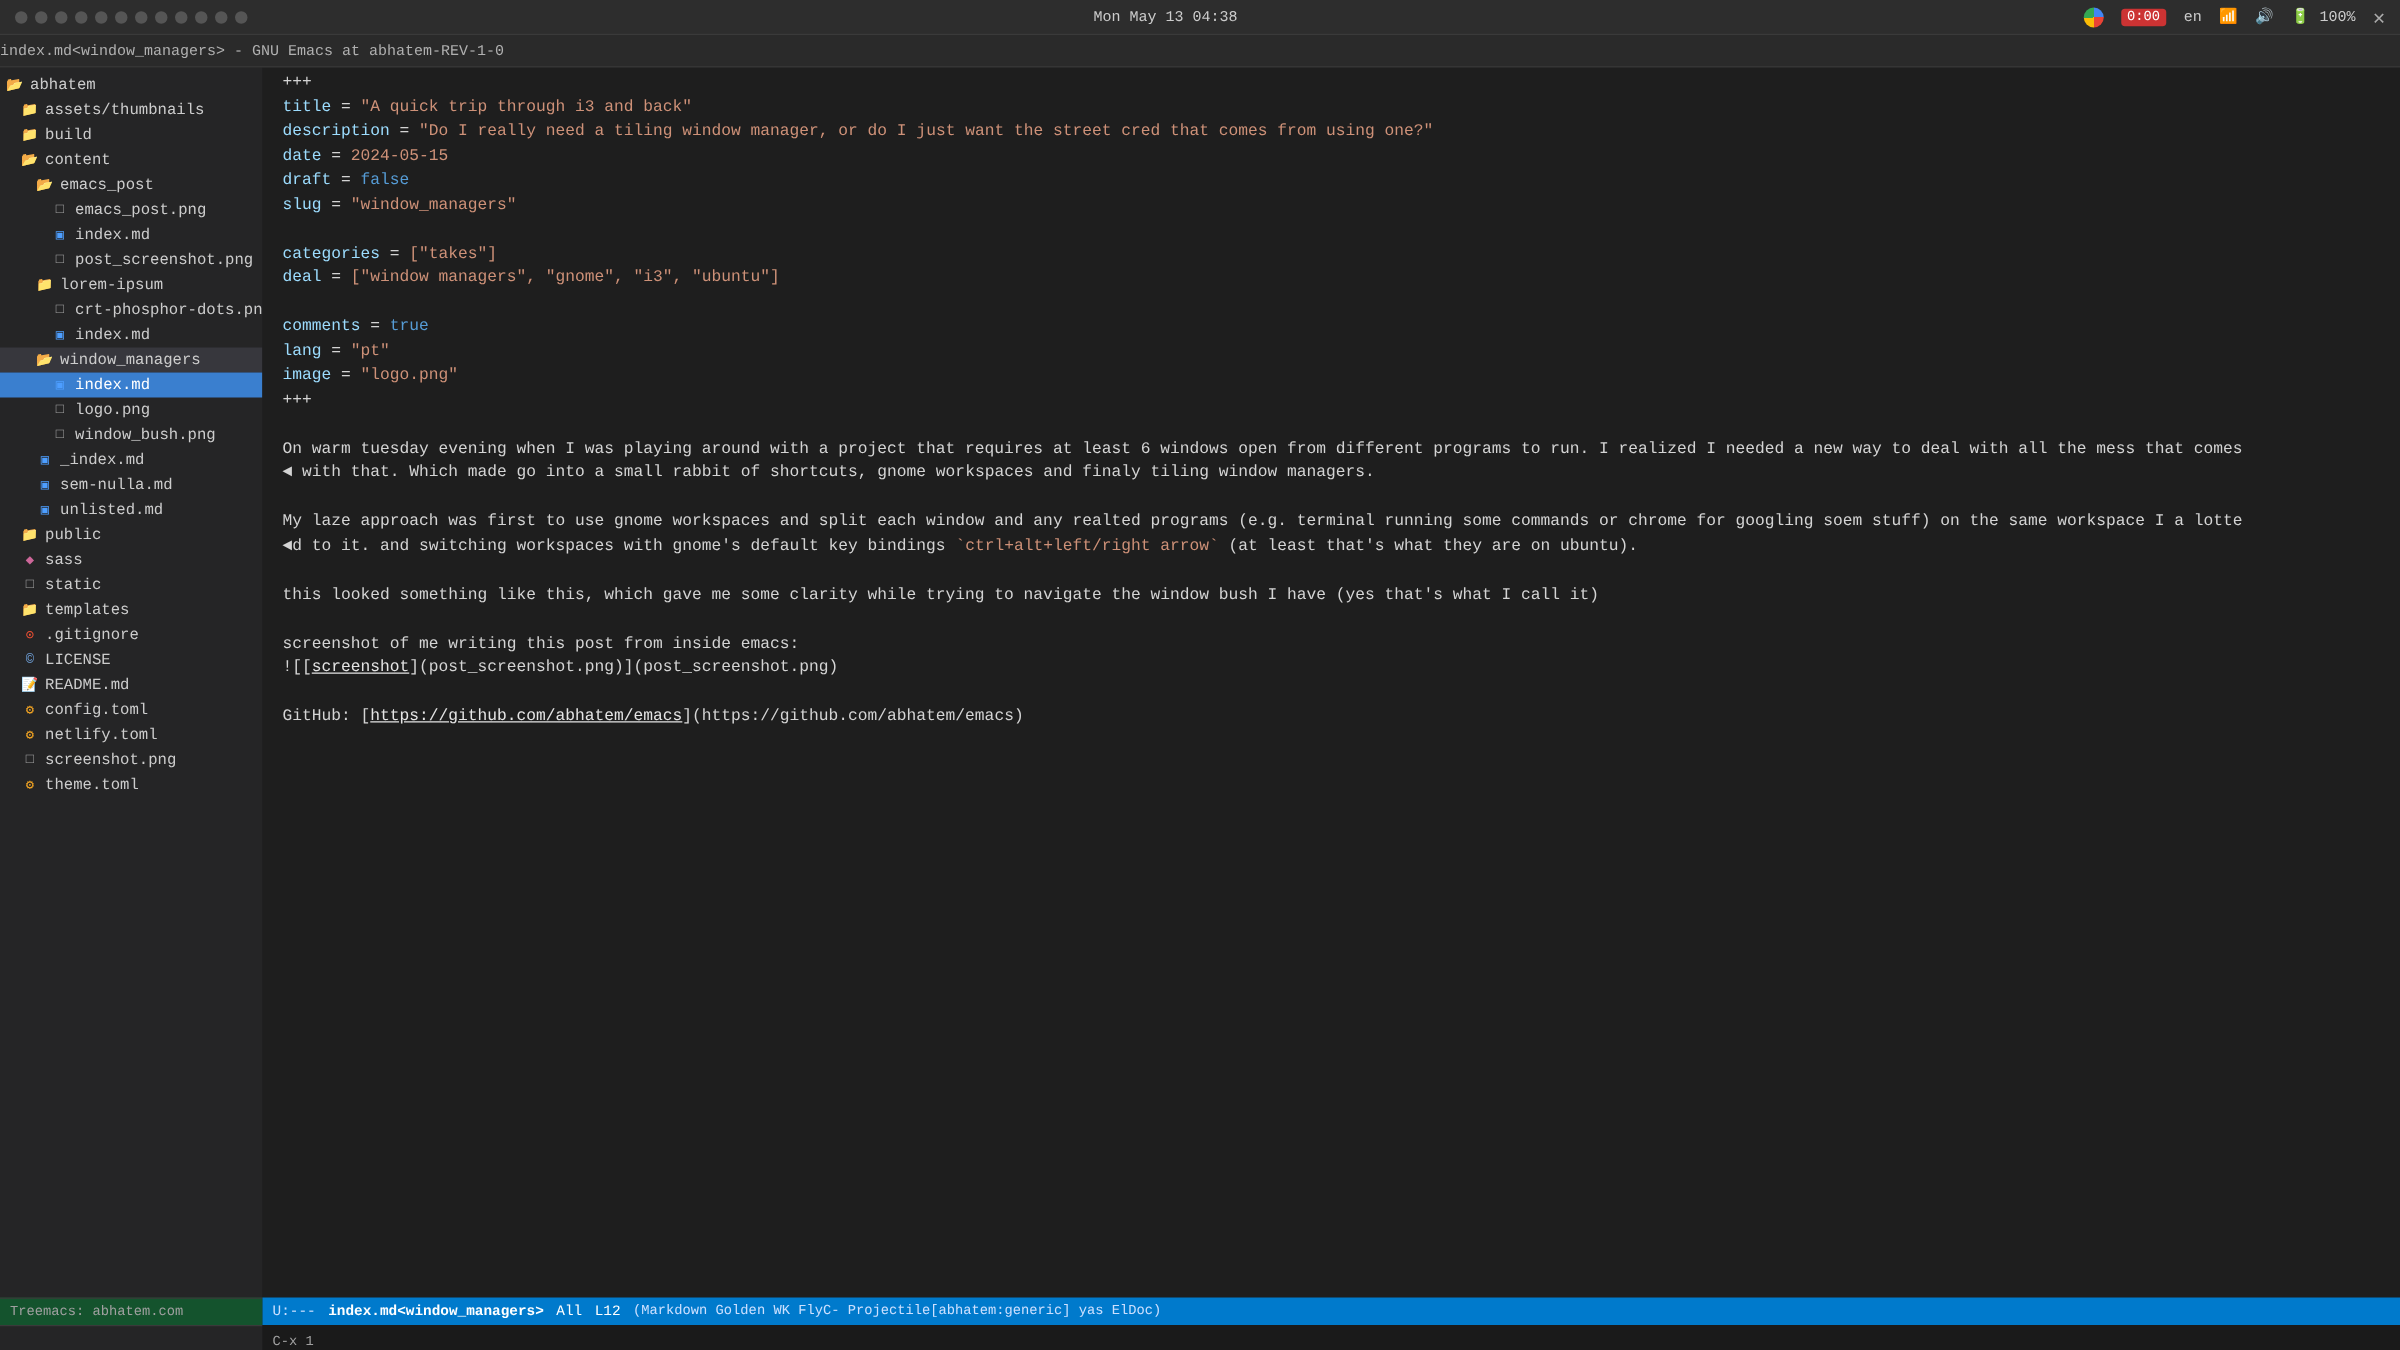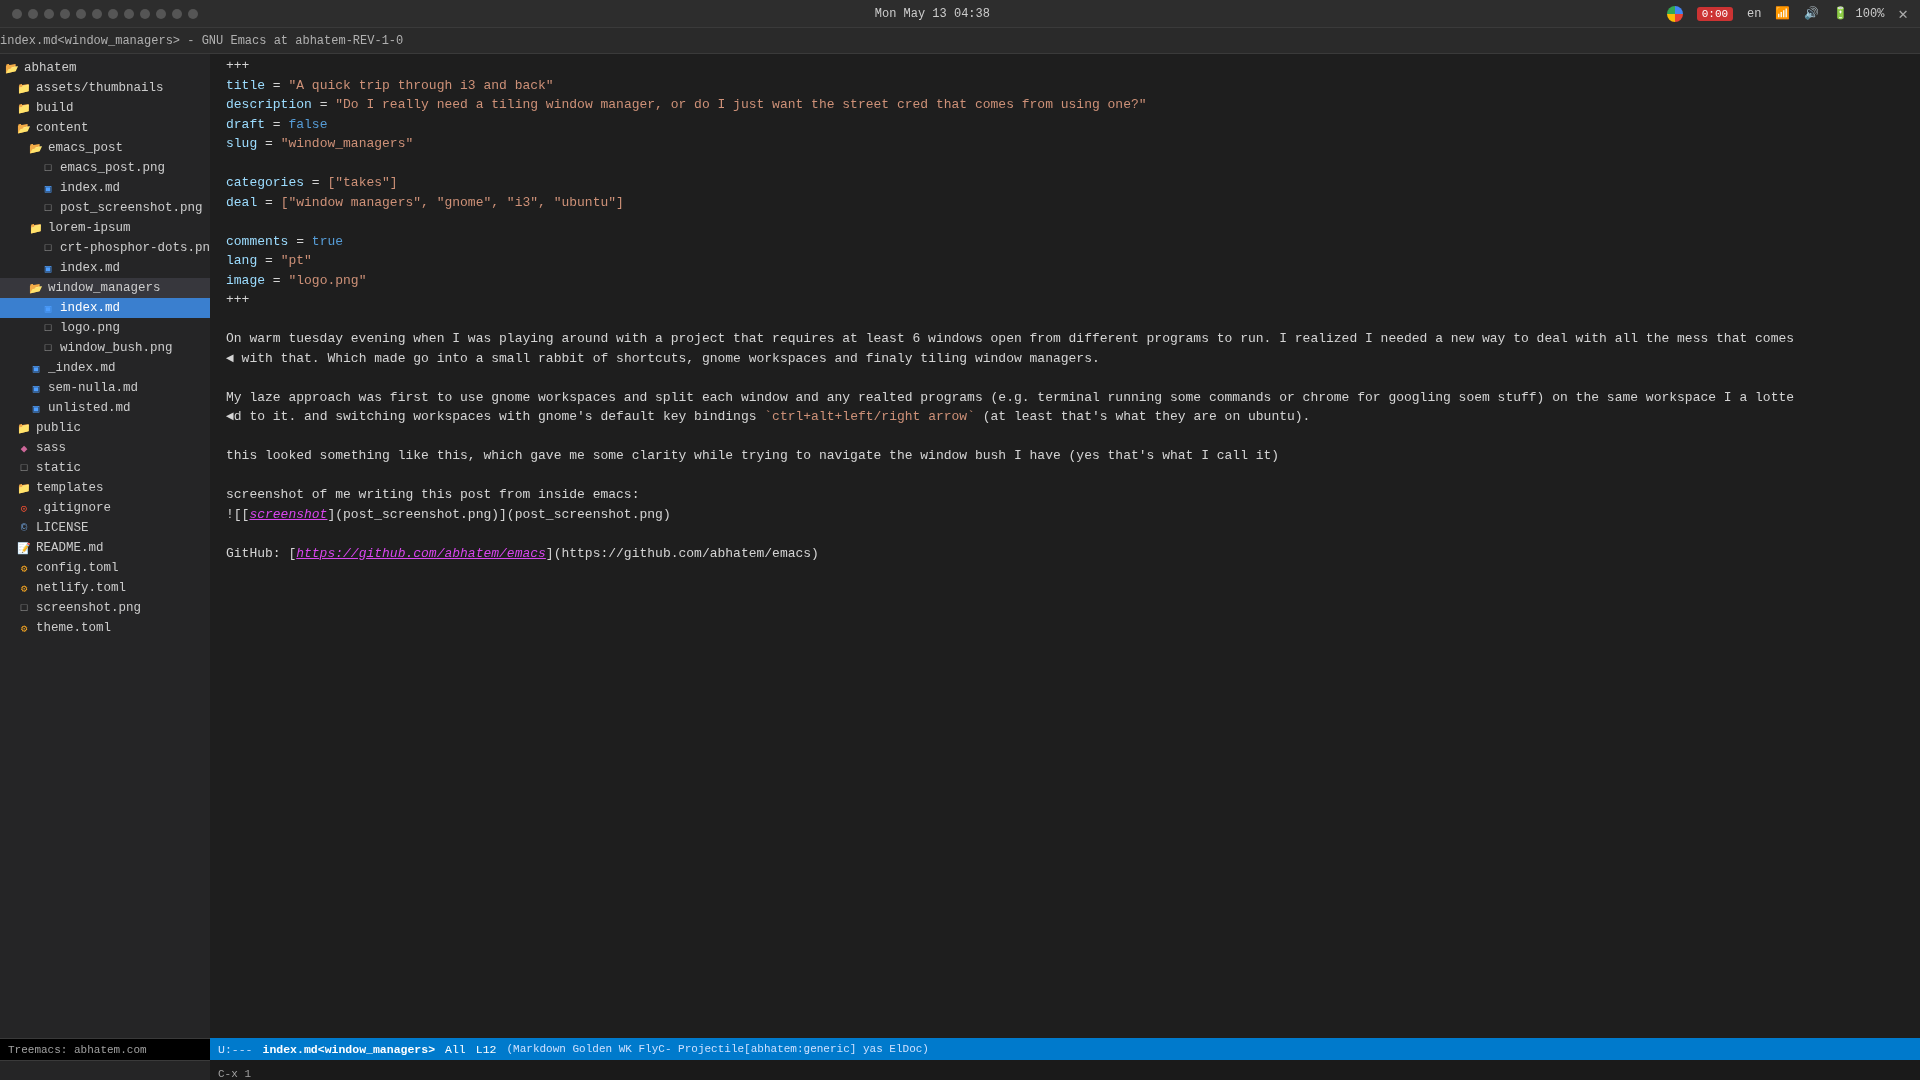--- a/index.html
+++ b/index.html
@@ -140,21 +140,21 @@
       min-height: 19.5px;
       white-space: pre;
     }
 
     
     .c-key { color: #9cdcfe; }
     .c-eq { color: #d4d4d4; }
     .c-str { color: #ce9178; }
     .c-bool { color: #569cd6; }
     .c-section { color: #4ec9b0; }
-    .c-link { color: #d946ef; text-decoration: underline; font-style: italic; }
+    .c-link { color: #e5e5e5; text-decoration: underline; }
     .c-highlight { background: #264f78; }
     .c-inline-code { color: #ce9178; }
     .c-normal { color: #d4d4d4; }
     .c-arrow { color: #d4d4d4; }
 
     .bottom-row {
       display: flex;
       flex-shrink: 0;
     }
     .bottom-status-editor {
@@ -169,21 +169,21 @@
       gap: 10px;
     }
 
     .bottom-row2 {
       display: flex;
       flex-shrink: 0;
       height: 20px;
     }
     .treemacs-label {
       width: 210px;
-      background: #000000;
+      background: #14532d;
       font-size: 11px;
       color: #a0a0a0;
       display: flex;
       align-items: center;
       padding: 0 8px;
       border-top: 1px solid #3a3a3a;
     }
   </style>
 </head>
 <body>
@@ -369,20 +369,21 @@
     </div>
 
   </div>
 
   <div class="editor-area">
     <div class="editor-content">
 
       <span class="code-line"><span class="c-normal">+++</span></span>
       <span class="code-line"><span class="c-key">title</span><span class="c-eq"> = </span><span class="c-str">"A quick trip through i3 and back"</span></span>
       <span class="code-line"><span class="c-key">description</span><span class="c-eq"> = </span><span class="c-str">"Do I really need a tiling window manager, or do I just want the street cred that comes from using one?"</span></span>
+      <span class="code-line"><span class="c-key">date</span><span class="c-eq"> = </span><span class="c-str">2024-05-15</span></span>
       <span class="code-line"><span class="c-key">draft</span><span class="c-eq"> = </span><span class="c-bool">false</span></span>
       <span class="code-line"><span class="c-key">slug</span><span class="c-eq"> = </span><span class="c-str">"window_managers"</span></span>
       <span class="code-line"> </span>
       <span class="code-line"><span class="c-key">categories</span><span class="c-eq"> = </span><span class="c-str">["takes"]</span></span>
       <span class="code-line"><span class="c-key">deal</span><span class="c-eq"> = </span><span class="c-str">["window managers", "gnome", "i3", "ubuntu"]</span></span>
       <span class="code-line"> </span>
       <span class="code-line"><span class="c-key">comments</span><span class="c-eq"> = </span><span class="c-bool">true</span></span>
       <span class="code-line"><span class="c-key">lang</span><span class="c-eq"> = </span><span class="c-str">"pt"</span></span>
       <span class="code-line"><span class="c-key">image</span><span class="c-eq"> = </span><span class="c-str">"logo.png"</span></span>
       <span class="code-line"><span class="c-normal">+++</span></span>

